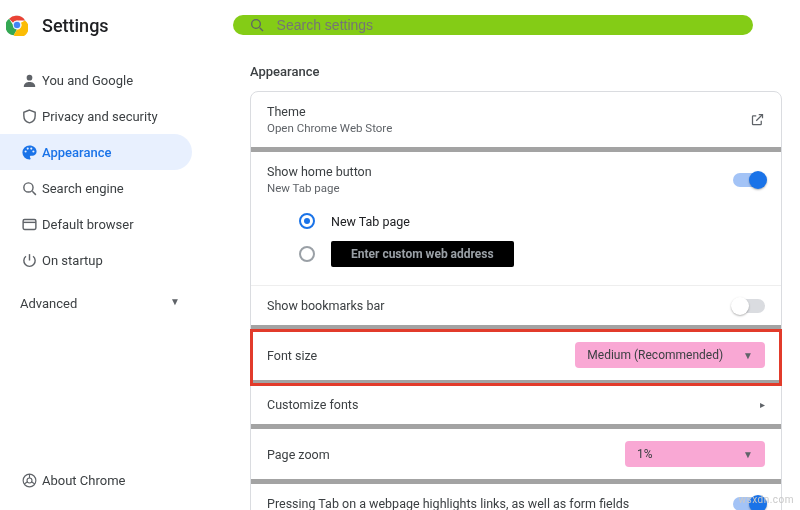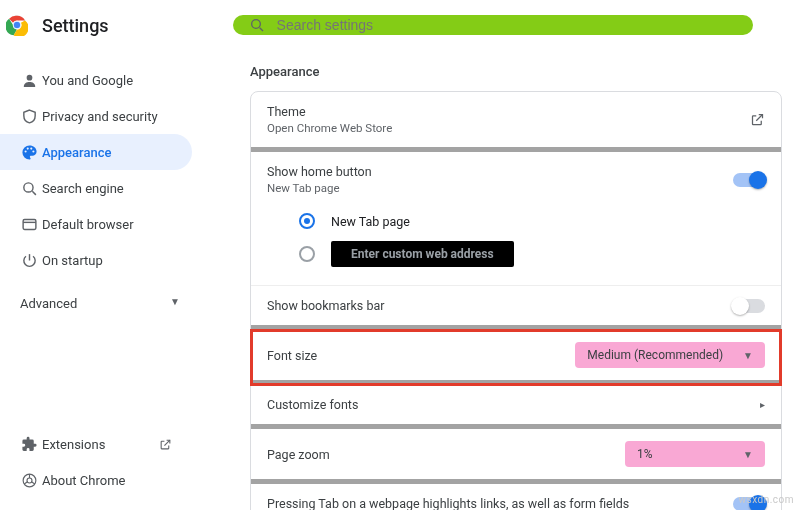--- a/index.html
+++ b/index.html
@@ -125,35 +125,20 @@
       <span>On startup</span>
     </div>
     <div class="nav-gap"></div>
     <div class="adv">
       <span>Advanced</span>
       <span class="caret">▼</span>
     </div>
     <div style="flex:1"></div>
     <div class="nav-item">
       <span class="ic">
-          <svg width="17" height="17" viewBox="0 0 24 24" fill="#5f6368">
-            <path d="M20 11h-2V7a2 2 0 0 0-2-2h-4V3a2 2 0 1 0-4 0v2H4a2 2 0 0 0-2 2v4h2a2 2 0 1 1 0 4H2v4a2 2 0 0 0 2 2h4v-2a2 2 0 1 1 4 0v2h4a2 2 0 0 0 2-2v-4h2a2 2 0 1 0 0-4z"></path>
-          </svg>
-        </span>
-      <span>Extensions</span>
-      <span class="popout" style="margin-left:auto">
-          <svg width="13" height="13" viewBox="0 0 24 24" fill="none" stroke="#5f6368" stroke-width="2">
-            <path d="M14 4h6v6"></path>
-            <path d="M20 4L10 14"></path>
-            <path d="M18 14v5a1 1 0 0 1-1 1H5a1 1 0 0 1-1-1V7a1 1 0 0 1 1-1h5"></path>
-          </svg>
-        </span>
-    </div>
-    <div class="nav-item">
-      <span class="ic">
           <svg width="17" height="17" viewBox="0 0 24 24" fill="none" stroke="#5f6368" stroke-width="1.6">
             <circle cx="12" cy="12" r="9"></circle>
             <circle cx="12" cy="12" r="3.5"></circle>
             <line x1="12" y1="3" x2="12" y2="8.5"></line>
             <line x1="4.5" y1="17" x2="9.2" y2="13.8"></line>
             <line x1="19.5" y1="17" x2="14.8" y2="13.8"></line>
           </svg>
         </span>
       <span>About Chrome</span>
     </div>

